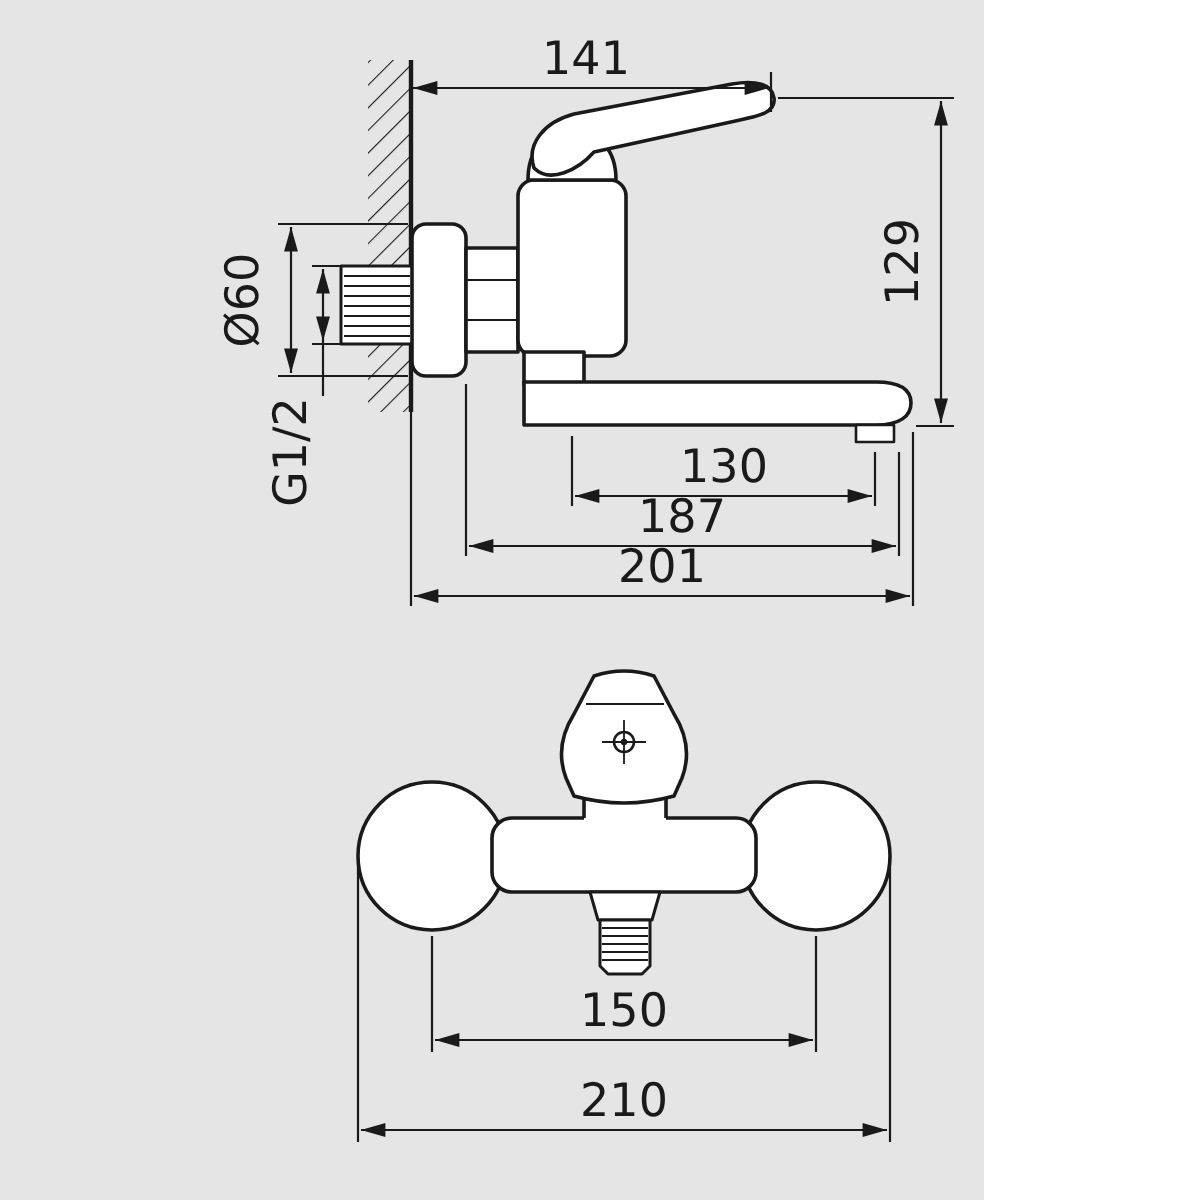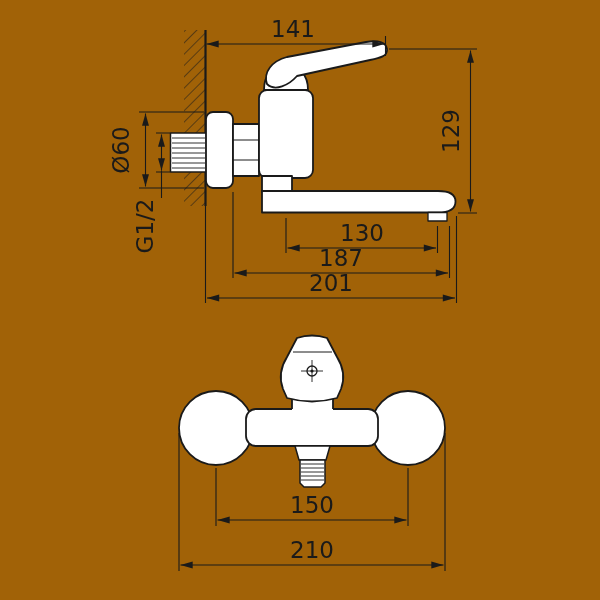--- a/index.html
+++ b/index.html
@@ -1,16 +1,16 @@
 <!DOCTYPE html>
 <html><head>
 <meta charset="utf-8">
 <style>
   html,body{margin:0;padding:0;background:#ffffff;}
-  .canvas{width:600px;height:600px;background:#a16207;position:relative;font-family:"DejaVu Sans",sans-serif;}
+  .canvas{width:492px;height:600px;background:#e5e5e5;position:relative;font-family:"DejaVu Sans",sans-serif;}
   .outline{fill:#ffffff;stroke:#1a1a1a;stroke-width:1.8;stroke-linejoin:round;}
   .heavy{stroke:#1a1a1a;stroke-width:2.2;fill:none;}
   .thin{stroke:#1a1a1a;stroke-width:1;fill:none;}
   .dimline{stroke:#1a1a1a;stroke-width:1.1;fill:none;}
   .dimtext{font-family:"DejaVu Sans",sans-serif;font-size:23px;fill:#1a1a1a;text-anchor:middle;}
 </style>
 </head>
 <body>
 
 <div class="canvas">

